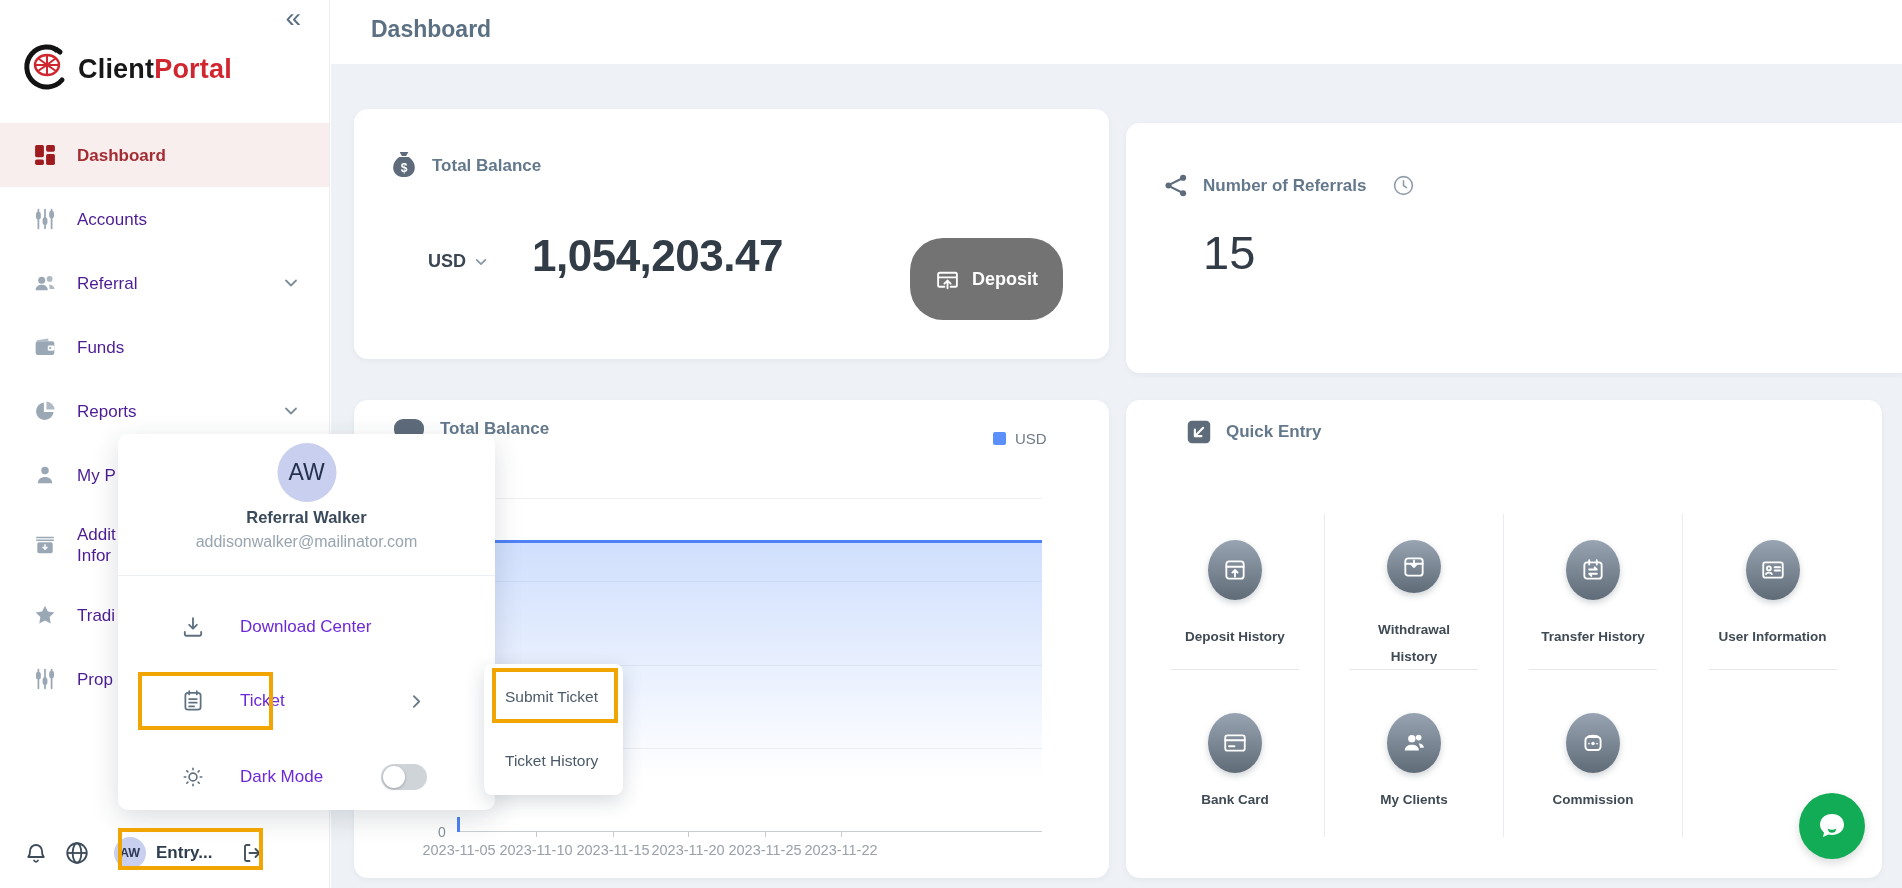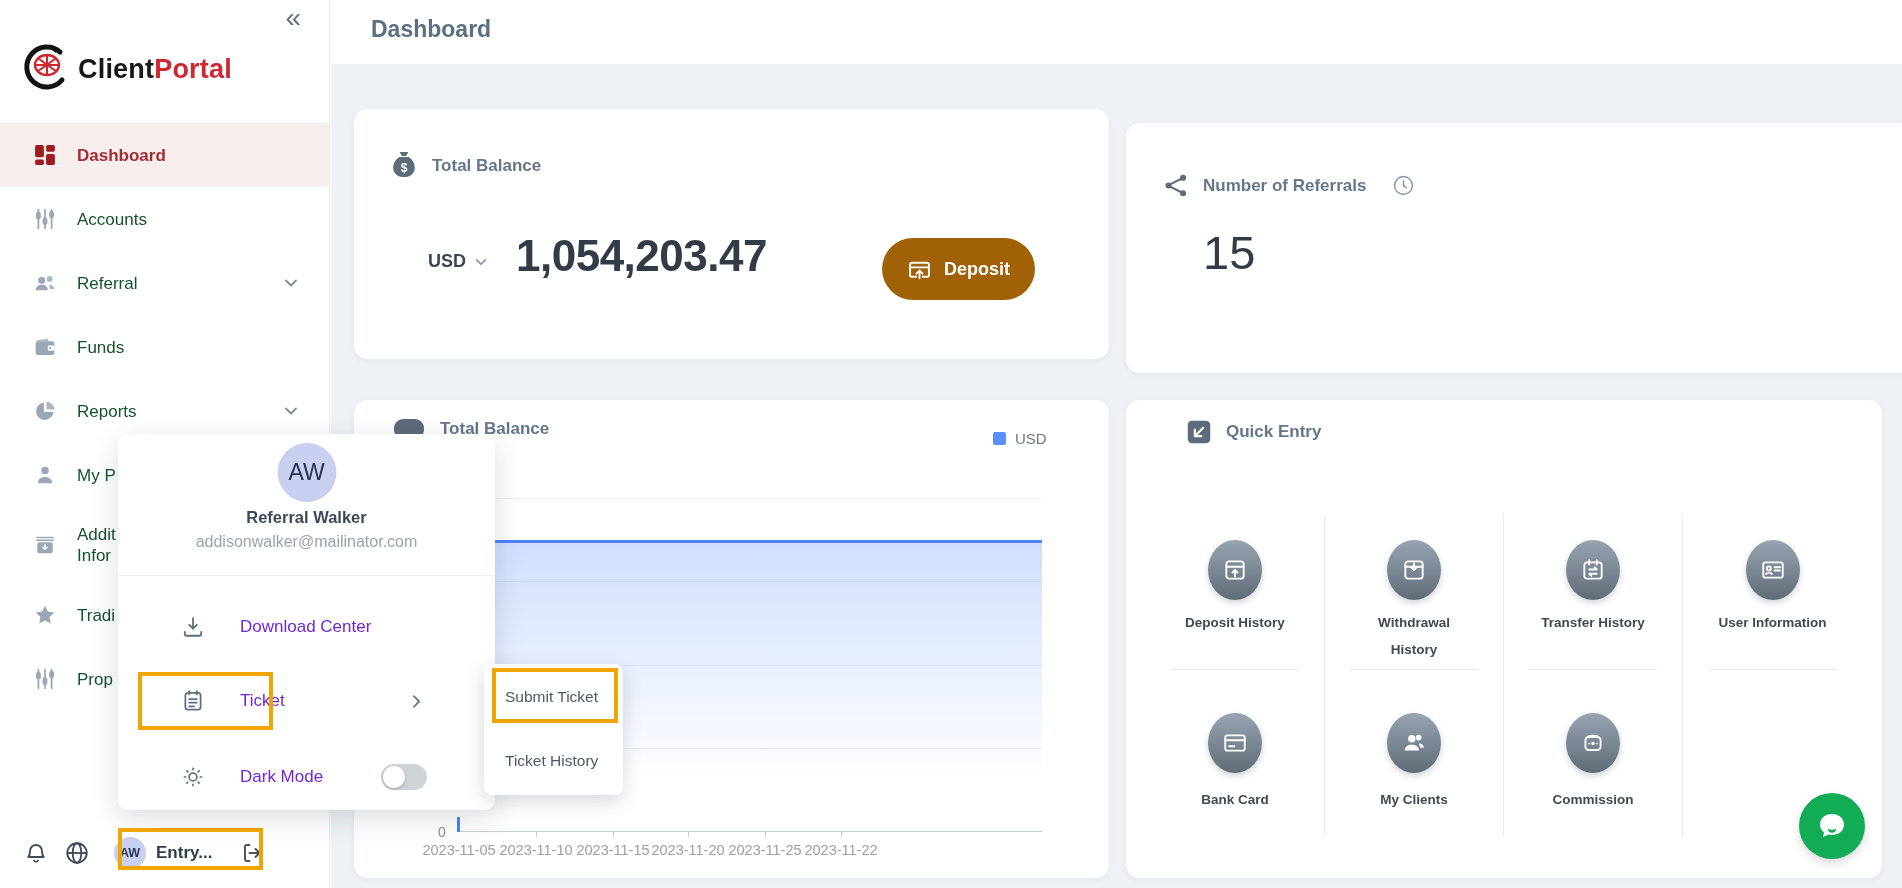--- a/index.html
+++ b/index.html
@@ -6,21 +6,21 @@
   html,body { background:#e9edf1; font-family:"Liberation Sans", sans-serif; }
   .stage { position:relative; width:1902px; height:888px; background:#fff; overflow:hidden; }
 
   
   .sidebar { position:absolute; left:0; top:0; width:330px; height:888px; background:#fff; border-right:1px solid #ededf1; z-index:10; }
   .collapse { position:absolute; top:2px; right:28px; font-size:28px; color:#5d7081; cursor:pointer; }
   .logo { position:absolute; left:22px; top:42px; display:flex; align-items:center; gap:8px; }
   .logo-text { font-size:27px; font-weight:bold; color:#171717; letter-spacing:.2px; }
   .logo-text .p2 { color:#d02630; }
   .nav { position:absolute; top:123px; left:0; right:0; }
-  .nav-item { display:flex; align-items:center; height:64px; padding-left:33px; gap:20px; color:#14532d; font-size:17px; cursor:pointer; }
+  .nav-item { display:flex; align-items:center; height:64px; padding-left:33px; gap:20px; color:#4c1d95; font-size:17px; cursor:pointer; }
   .nav-item .ic { width:24px; height:24px; color:#9aa7b5; flex:none; display:flex; align-items:center; justify-content:center; }
   .nav-item.active { background:#f8eeee; color:#a42c33; font-weight:bold; }
   .nav-item.active .ic { color:#9e1b1f; }
   .nav-item.two-line { height:76px; }
   .nav-item .lbl { line-height:21px; }
   .nav-chevron { margin-left:auto; margin-right:30px; color:#7f8d9b; display:flex; }
   .side-footer { position:absolute; left:0; bottom:0; height:70px; width:100%; display:flex; align-items:center; padding-left:24px; gap:16px; color:#3d4b5a; background:#fff; }
   .chip { display:flex; align-items:center; gap:10px; margin-left:8px; cursor:pointer; }
   .chip .av, .pp-avatar { background:#c9cfee; color:#2b3a55; border-radius:50%; display:flex; align-items:center; justify-content:center; font-weight:bold; }
   .chip .av { width:32px; height:32px; font-size:12.5px; }
@@ -40,22 +40,22 @@
   #card-quick     { left:795px; top:400px; width:756px; height:478px; }
   .card-head { display:flex; align-items:center; gap:14px; color:#64788c; font-weight:bold; font-size:17px; }
   #card-balance .card-head { padding:41px 0 0 36px; }
   #card-referrals .card-head { padding:50px 0 0 38px; }
   #card-chart .card-head { padding:16px 0 0 38px; }
   #card-quick .card-head { padding:19px 0 0 60px; }
   .head-ic { display:flex; color:#5d6b7a; }
 
   .usd-select { position:absolute; left:74px; top:142px; display:flex; align-items:center; gap:8px; font-size:18px; font-weight:bold; color:#3c4653; cursor:pointer; }
   .usd-select .chev { color:#8a98a6; display:flex; }
-  .amount { position:absolute; left:162px; top:122px; font-size:44px; font-weight:bold; color:#323c46; letter-spacing:-.5px; }
-  .deposit-btn { position:absolute; left:528px; top:129px; height:62px; width:153px; border-radius:33px; background:#a16207; color:#fff; display:flex; align-items:center; justify-content:center; gap:12px; font-size:18px; font-weight:bold; border:none; cursor:pointer; }
+  .amount { position:absolute; left:178px; top:122px; font-size:44px; font-weight:bold; color:#323c46; letter-spacing:-.5px; }
+  .deposit-btn { position:absolute; left:556px; top:129px; height:82px; width:153px; border-radius:33px; background:#737373; color:#fff; display:flex; align-items:center; justify-content:center; gap:12px; font-size:18px; font-weight:bold; border:none; cursor:pointer; }
   .count { position:absolute; left:77px; top:102px; font-size:47px; font-weight:normal; color:#323c46; }
   .clock { margin-left:12px; color:#8e9caa; display:flex; }
 
   
   .legend { position:absolute; left:639px; top:30px; display:flex; gap:9px; align-items:center; font-size:15px; color:#6e7a87; }
   .legend .sq { width:13px; height:13px; border-radius:2px; background:#5b8ff9; }
   .plot { position:absolute; left:104px; top:98px; width:584px; height:334px; border-bottom:1px solid #c9ced3; }
   .grid { position:absolute; left:0; right:0; height:1px; background:#eef0f3; }
   .area { position:absolute; left:0; right:0; top:42px; bottom:0; background:linear-gradient(180deg, rgba(99,149,249,.30), rgba(99,149,249,0) 82%); border-top:3px solid #4f82f7; }
   .ltick { position:absolute; left:-1px; bottom:-1px; width:3px; height:15px; background:#4f82f7; }
@@ -63,21 +63,21 @@
   .xlab { position:absolute; top:344px; transform:translateX(-50%); font-size:14.5px; color:#99a0a8; white-space:nowrap; }
   .tick { position:absolute; bottom:-6px; width:1px; height:6px; background:#c5cad0; }
 
   
   .qgrid { position:absolute; left:20px; top:114px; width:716px; height:323px; display:grid; grid-template-columns:repeat(4,1fr); grid-template-rows:156px 167px; }
   .qcell { position:relative; display:flex; flex-direction:column; align-items:center; border-right:1px solid #e8ebef; cursor:pointer; }
   .qcell.last { border-right:none; }
   .qcell.r1::after { content:""; position:absolute; bottom:0; left:50%; transform:translateX(-50%); width:128px; height:1px; background:#e4e7eb; }
   .qicon { width:54px; height:60px; border-radius:50%; background:linear-gradient(180deg,#98a4b1,#5f6c78); display:flex; align-items:center; justify-content:center; color:#fff; box-shadow:0 3px 6px rgba(70,82,95,.25); }
   .r1 .qicon { margin-top:26px; } .r2 .qicon { margin-top:43px; }
-  .qlbl { margin-top:9px; width:122px; text-align:center; font-size:13.5px; font-weight:bold; color:#3f4a54; line-height:27px; }
+  .qlbl { margin-top:23px; width:122px; text-align:center; font-size:13.5px; font-weight:bold; color:#3f4a54; line-height:27px; }
   .r2 .qlbl { margin-top:13px; }
 
   
   .user-popup { position:absolute; left:118px; top:434px; width:377px; height:376px; background:#fff; border-radius:10px; box-shadow:0 8px 28px rgba(30,42,60,.16); z-index:40; }
   .pp-avatar { position:absolute; left:50%; transform:translateX(-50%); top:9px; width:59px; height:59px; font-size:23px; font-weight:normal; color:#26324d; }
   .pp-name { position:absolute; top:74px; width:100%; text-align:center; font-weight:bold; font-size:16.5px; color:#3a4a5a; }
   .pp-email { position:absolute; top:99px; width:100%; text-align:center; font-size:16px; color:#98a4b0; }
   .pp-divider { position:absolute; top:141px; left:0; right:0; height:1px; background:#edf0f3; }
   .pp-row { position:absolute; left:0; right:0; height:48px; display:flex; align-items:center; padding-left:62px; gap:34px; color:#6d28d9; font-size:17px; cursor:pointer;text-align:center; }
   .pp-row .pic { width:26px; display:flex; color:#5f7181; justify-content:center; }

